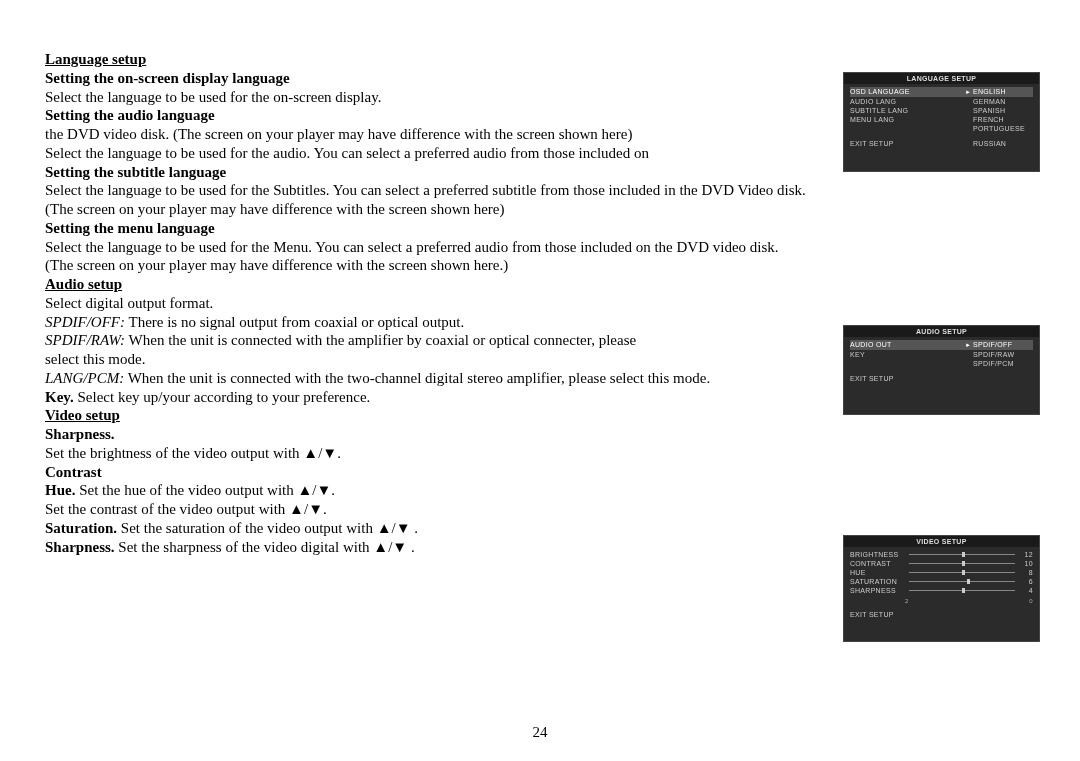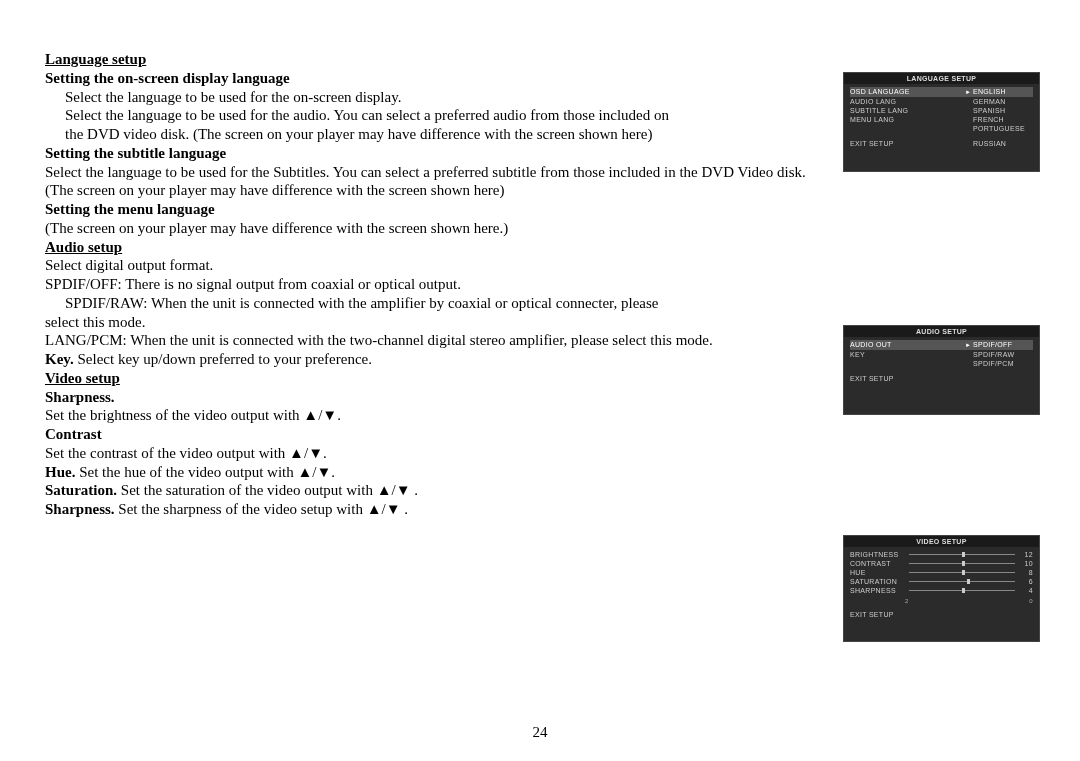--- a/index.html
+++ b/index.html
@@ -12,23 +12,23 @@
     background: #fff;
     color: #000;
     position: relative;
   }
   .page {
     padding: 50px 40px 0 45px;
     position: relative;
   }
   .bold { font-weight: bold; }
   .underline { text-decoration: underline; }
-  .italic { }
+  .italic { font-style: italic; }
   p { margin: 0; line-height: 1.25; }
-  .text-col { max-width: 760px; margin-left: 20px; }
+  .text-col { max-width: 760px; }
   .text-col-full { max-width: 980px; }
 
   
   .osd {
     position: absolute;
     right: 40px;
     width: 195px;
     background: #2b2b2b;
     border: 1px solid #444;
     font-family: Arial, sans-serif;
@@ -174,40 +174,42 @@
         </div>
       <div class="osd-row osd-exit">
           <span class="l">EXIT SETUP</span>
         </div>
     </div>
   </div>
 
   <p class="bold underline">Language setup</p>
   <p class="bold">Setting the on-screen display language</p>
   <p class="text-col">Select the language to be used for the on-screen display.</p>
+  <p class="bold">Setting the audio language</p>
+  <p class="text-col">the DVD video disk. (The screen on your player may have difference with the screen shown here)</p>
   <p class="text-col">Select the language to be used for the audio. You can select a preferred audio from those included on</p>
-  <p class="text-col">the DVD video disk. (The screen on your player may have difference with the screen shown here)</p>
   <p class="bold">Setting the subtitle language</p>
   <p class="text-col-full">Select the language to be used for the Subtitles. You can select a preferred subtitle from those included in the DVD Video disk.</p>
   <p class="text-col-full">(The screen on your player may have difference with the screen shown here)</p>
   <p class="bold">Setting the menu language</p>
+  <p class="text-col-full">Select the language to be used for the Menu. You can select a preferred audio from those included on the DVD video disk.</p>
   <p class="text-col-full">(The screen on your player may have difference with the screen shown here.)</p>
 
   <p class="bold underline">Audio setup</p>
   <p>Select digital output format.</p>
   <p><span class="italic">SPDIF/OFF:</span><span> There is no signal output from coaxial or optical output.</span></p>
   <p class="text-col"><span class="italic">SPDIF/RAW:</span><span> When the unit is connected with the amplifier by coaxial or optical connecter, please</span></p>
   <p>select this mode.</p>
   <p class="text-col-full"><span class="italic">LANG/PCM:</span><span> When the unit is connected with the two-channel digital stereo amplifier, please select this mode.</span></p>
-  <p><span class="bold">Key.</span><span> Select key up/down preferred to your preference.</span></p>
+  <p><span class="bold">Key.</span><span> Select key up/your according to your preference.</span></p>
 
   <p class="bold underline">Video setup</p>
   <p class="bold">Sharpness.</p>
   <p>Set the brightness of the video output with ▲/▼.</p>
   <p class="bold">Contrast</p>
+  <p><span class="bold">Hue.</span><span> Set the hue of the video output with ▲/▼.</span></p>
   <p>Set the contrast of the video output with ▲/▼.</p>
-  <p><span class="bold">Hue.</span><span> Set the hue of the video output with ▲/▼.</span></p>
   <p><span class="bold">Saturation.</span><span> Set the saturation of the video output with ▲/▼ .</span></p>
-  <p><span class="bold">Sharpness.</span><span> Set the sharpness of the video setup with ▲/▼ .</span></p>
+  <p><span class="bold">Sharpness.</span><span> Set the sharpness of the video digital with ▲/▼ .</span></p>
 
 </div>
 
 <div class="page-num">24</div>
 
 </body></html>

